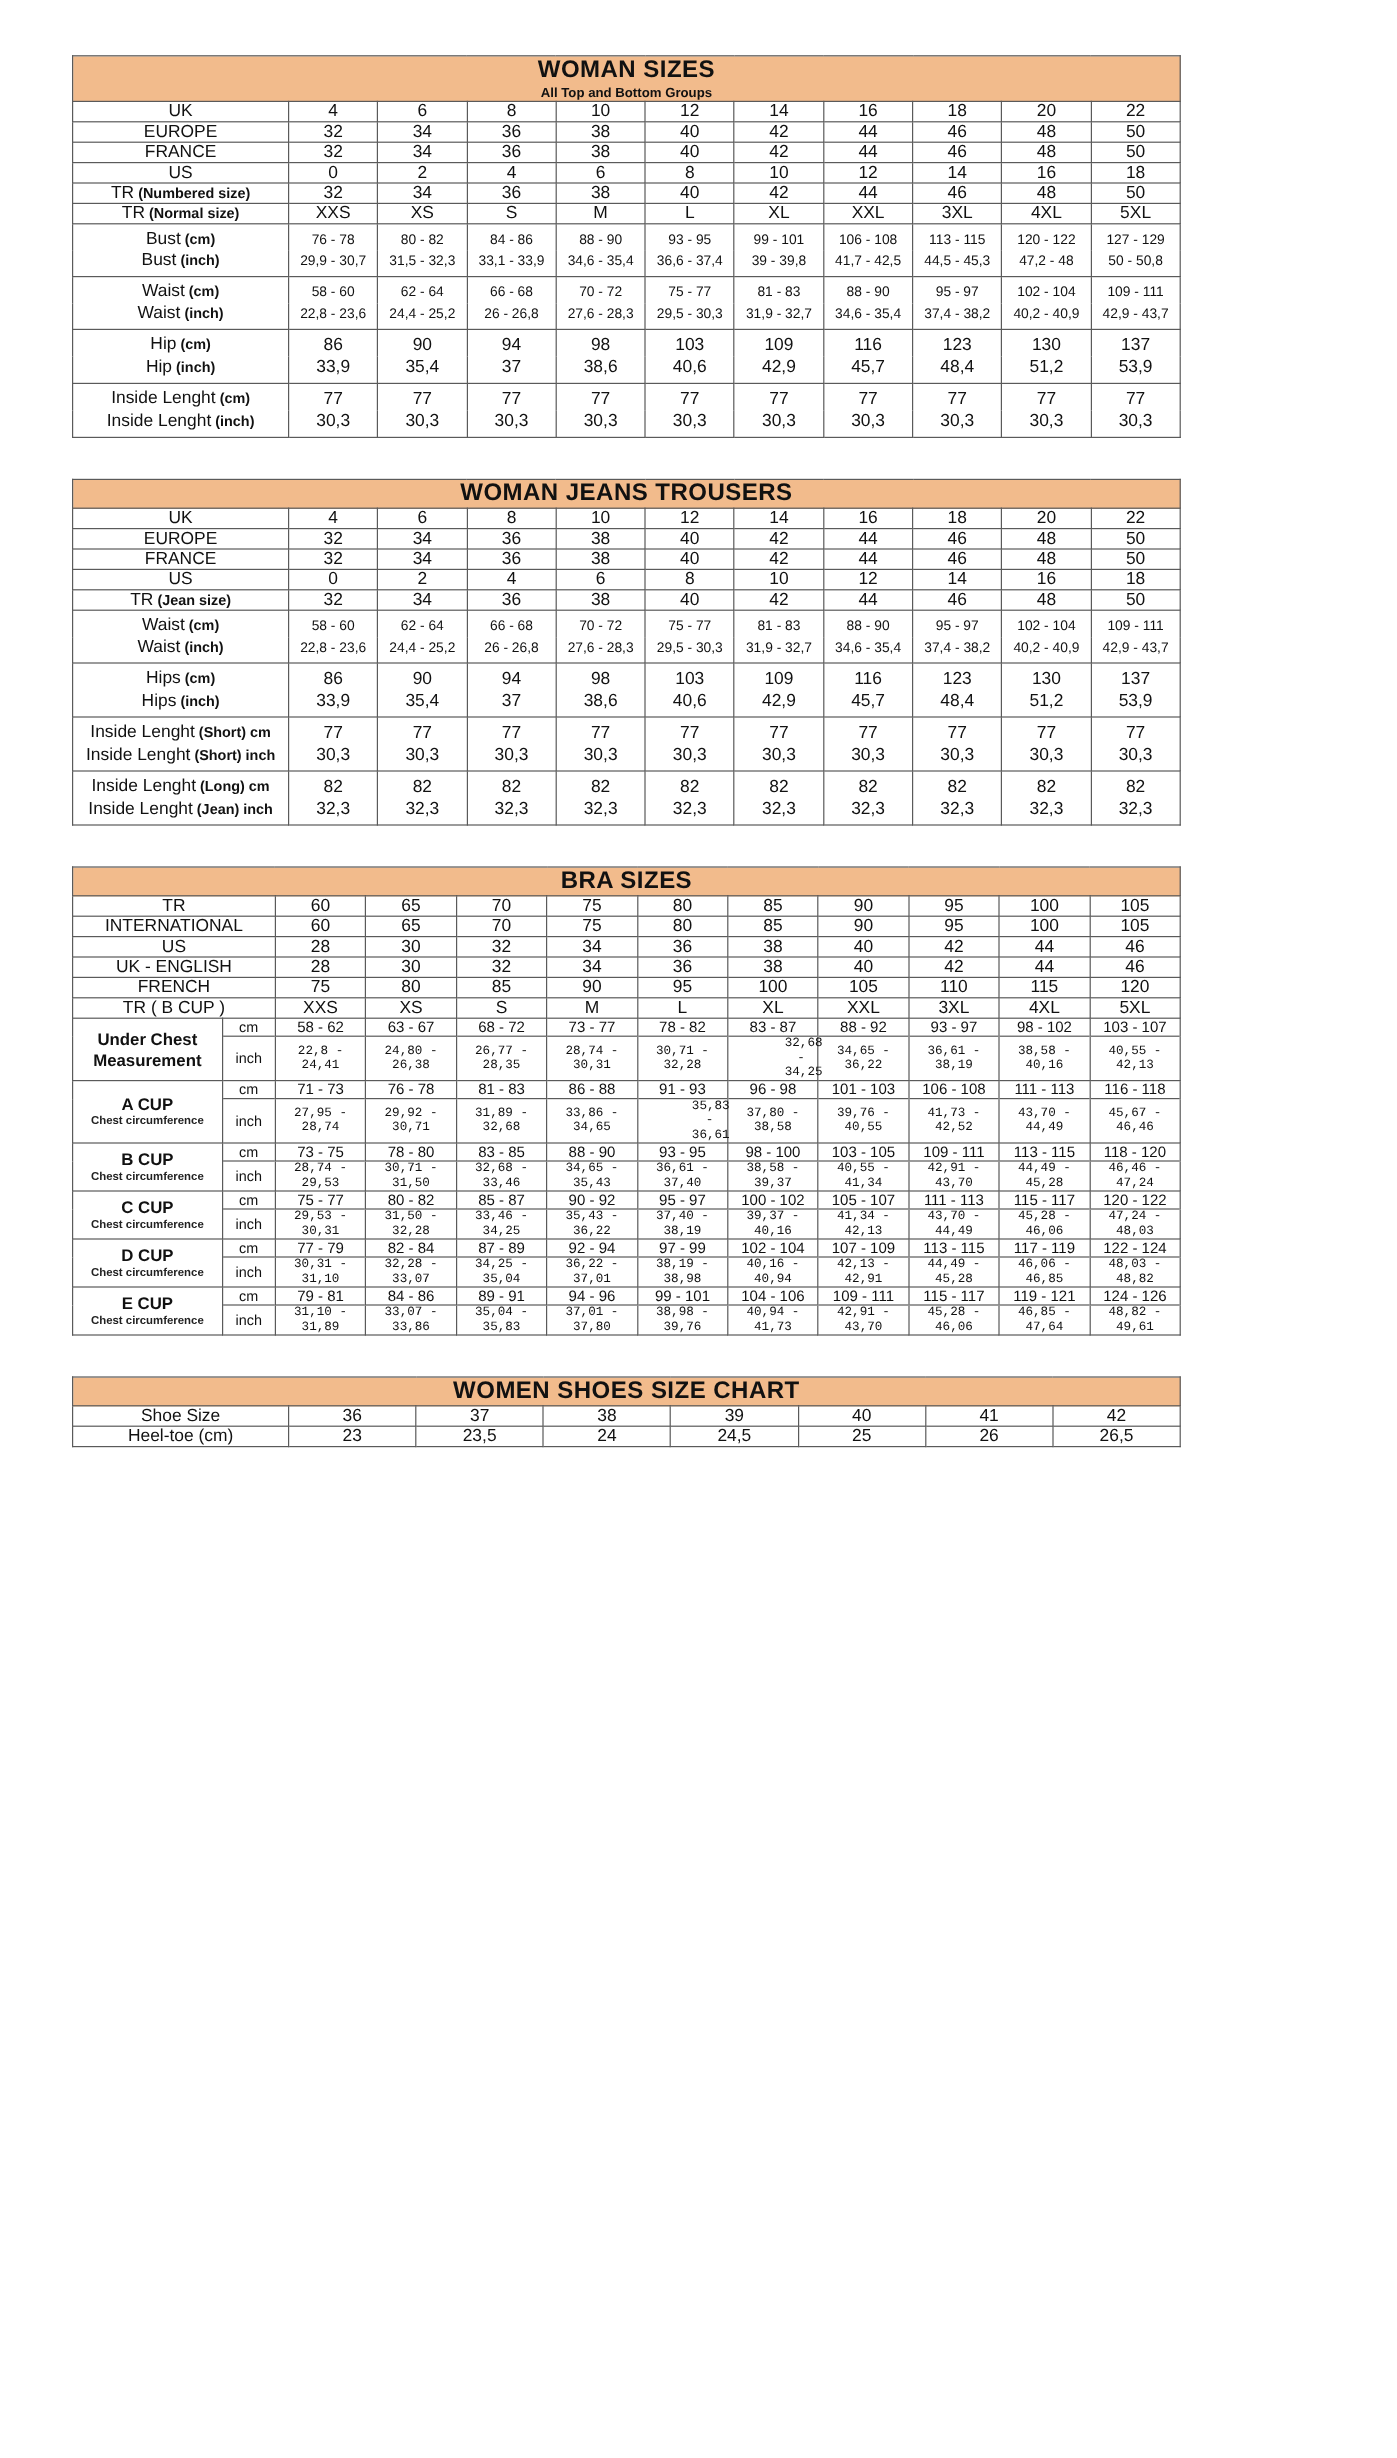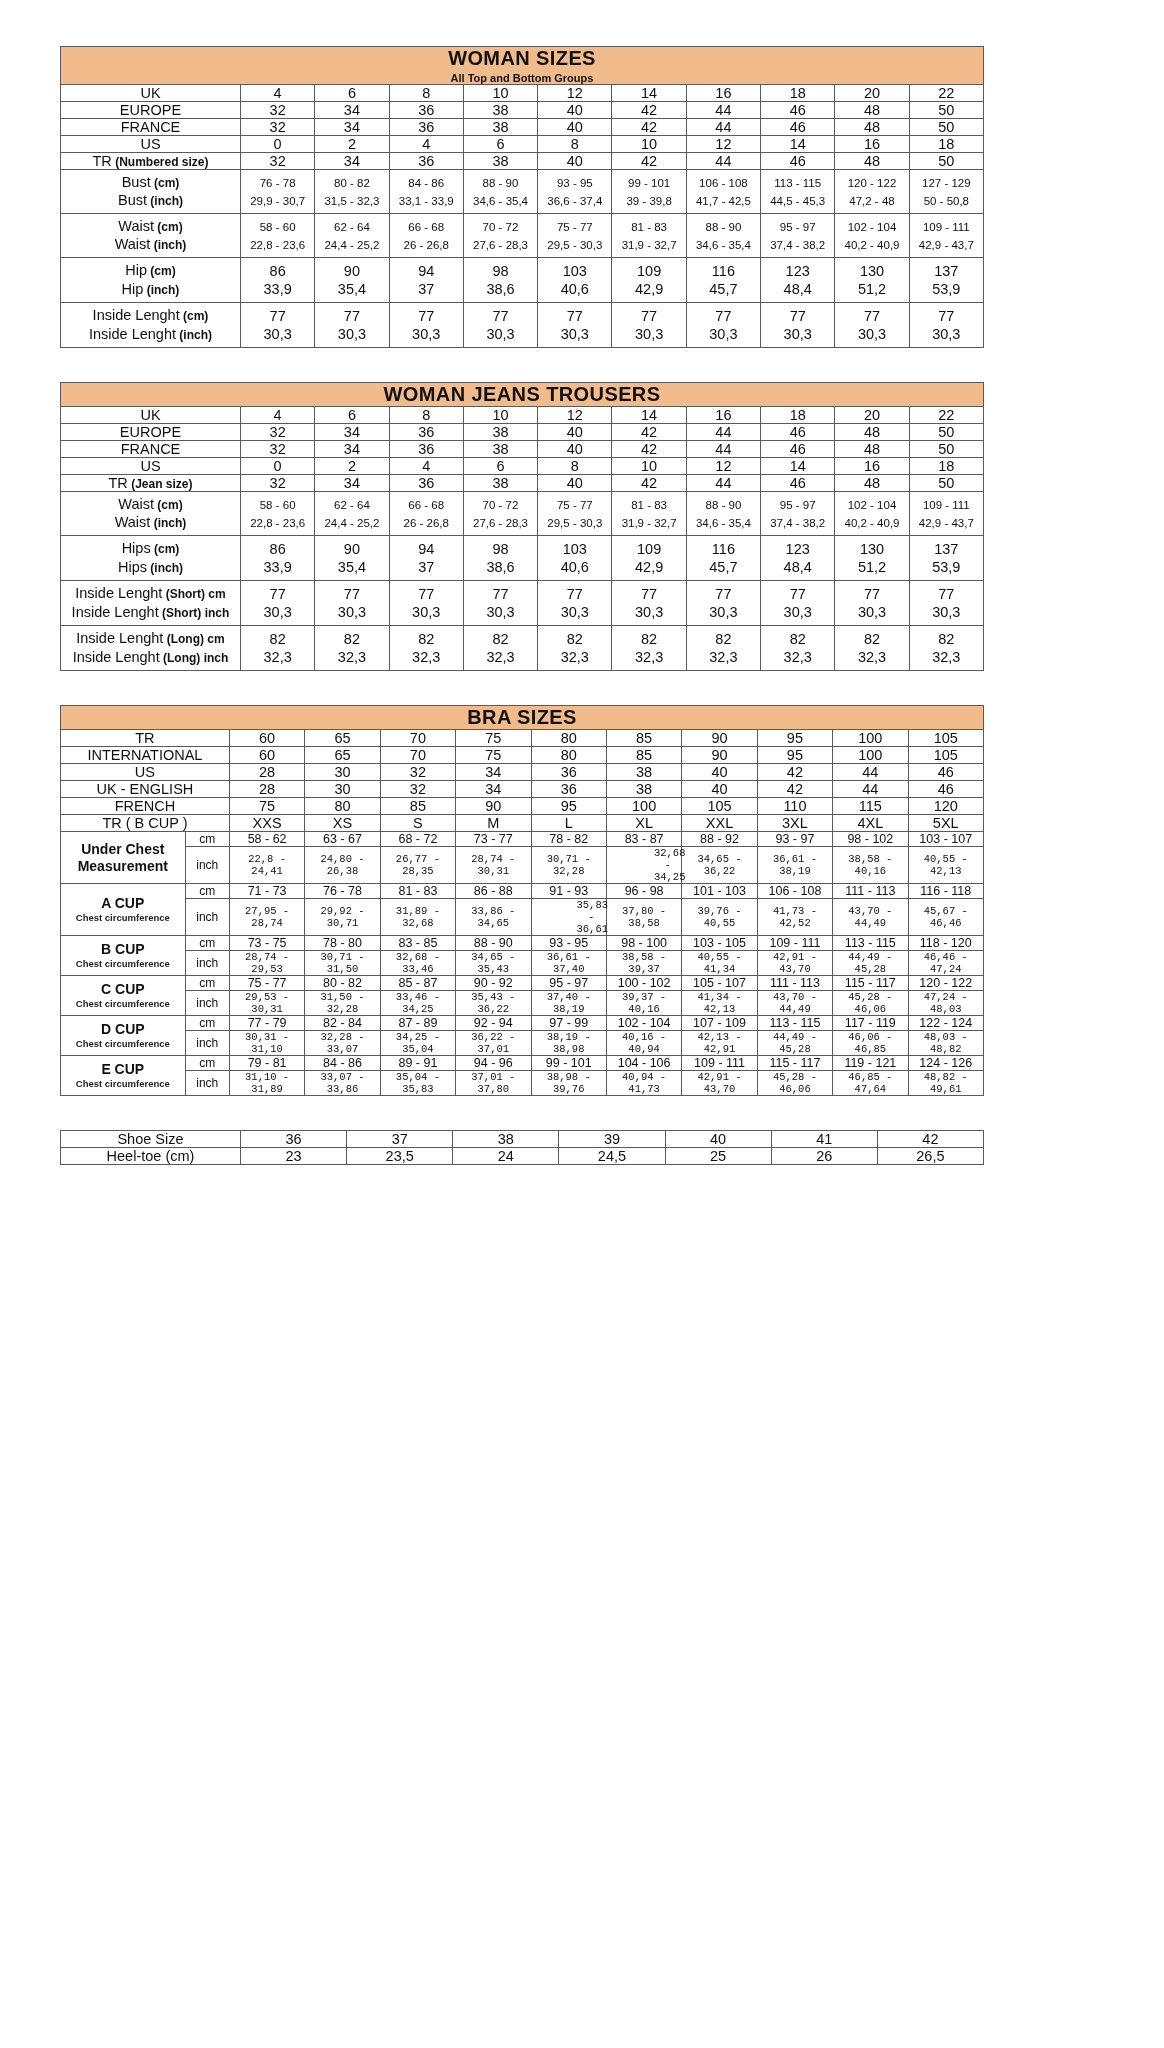--- a/index.html
+++ b/index.html
@@ -220,20 +220,33 @@
               <td class="val">32</td>
               <td class="val">34</td>
               <td class="val">36</td>
               <td class="val">38</td>
               <td class="val">40</td>
               <td class="val">42</td>
               <td class="val">44</td>
               <td class="val">46</td>
               <td class="val">48</td>
               <td class="val">50</td>
+            </tr>
+            <tr>
+              <td class="row-label">TR<span class="sm"> (Normal size)</span></td>
+              <td class="val">XXS</td>
+              <td class="val">XS</td>
+              <td class="val">S</td>
+              <td class="val">M</td>
+              <td class="val">L</td>
+              <td class="val">XL</td>
+              <td class="val">XXL</td>
+              <td class="val">3XL</td>
+              <td class="val">4XL</td>
+              <td class="val">5XL</td>
             </tr>
             <tr class="pair-top">
               <td class="row-label">Bust<span class="sm"> (cm)</span></td>
               <td class="val small">76 - 78</td>
               <td class="val small">80 - 82</td>
               <td class="val small">84 - 86</td>
               <td class="val small">88 - 90</td>
               <td class="val small">93 - 95</td>
               <td class="val small">99 - 101</td>
               <td class="val small">106 - 108</td>
@@ -506,21 +519,21 @@
               <td class="val">82</td>
               <td class="val">82</td>
               <td class="val">82</td>
               <td class="val">82</td>
               <td class="val">82</td>
               <td class="val">82</td>
               <td class="val">82</td>
               <td class="val">82</td>
             </tr>
             <tr class="pair-bottom">
-              <td class="row-label">Inside Lenght<span class="sm"> (Long) inch</span></td>
+              <td class="row-label">Inside Lenght<span class="sm"> (Jean) inch</span></td>
               <td class="val">32,3</td>
               <td class="val">32,3</td>
               <td class="val">32,3</td>
               <td class="val">32,3</td>
               <td class="val">32,3</td>
               <td class="val">32,3</td>
               <td class="val">32,3</td>
               <td class="val">32,3</td>
               <td class="val">32,3</td>
               <td class="val">32,3</td>
@@ -820,20 +833,25 @@
         <col style="width:11.5%">
           <col style="width:11.5%">
           <col style="width:11.5%">
           <col style="width:11.5%">
         <col style="width:11.5%">
           <col style="width:11.5%">
           <col style="width:11.5%">
       </colgroup>
       <tbody id="shoes-body">
           <tr>
+            <td class="title-cell" colspan="8">
+              <div class="title-main">WOMEN SHOES SIZE CHART</div>
+            </td>
+          </tr>
+          <tr>
             <td class="shoe-label">Shoe Size</td>
             <td class="shoe-val">36</td>
             <td class="shoe-val">37</td>
             <td class="shoe-val">38</td>
             <td class="shoe-val">39</td>
             <td class="shoe-val">40</td>
             <td class="shoe-val">41</td>
             <td class="shoe-val">42</td>
           </tr>
           <tr>

